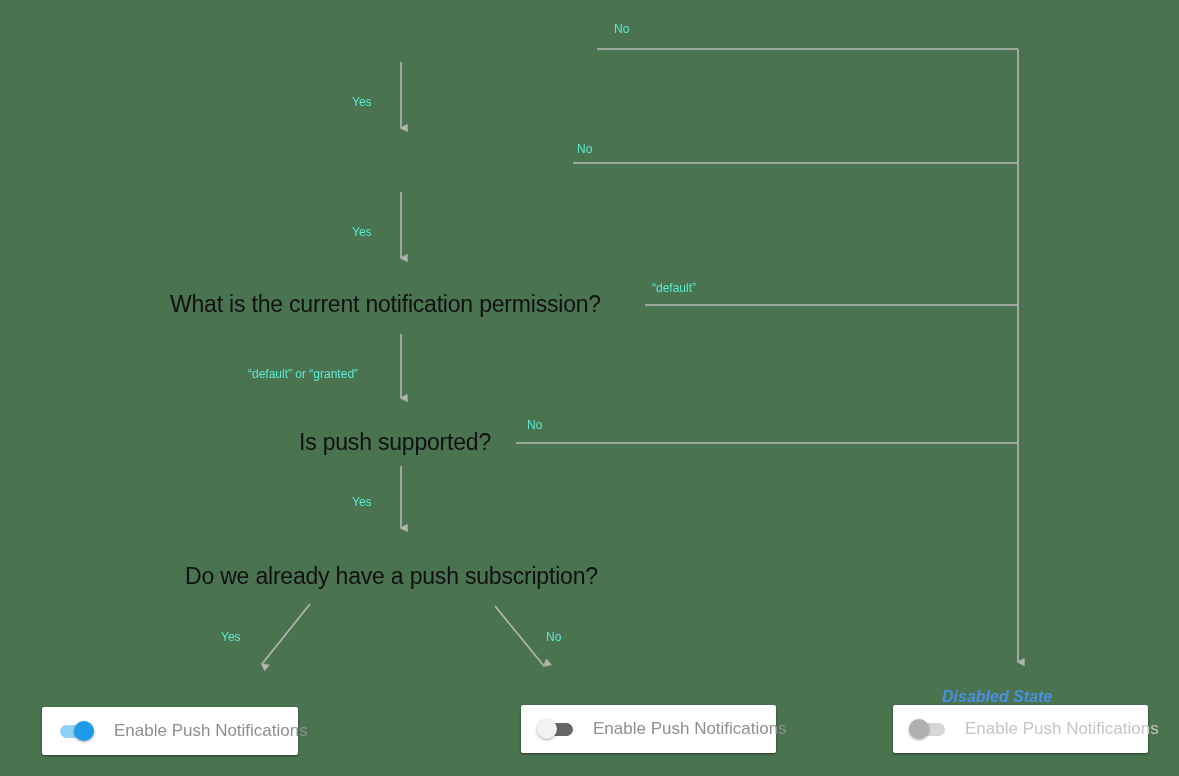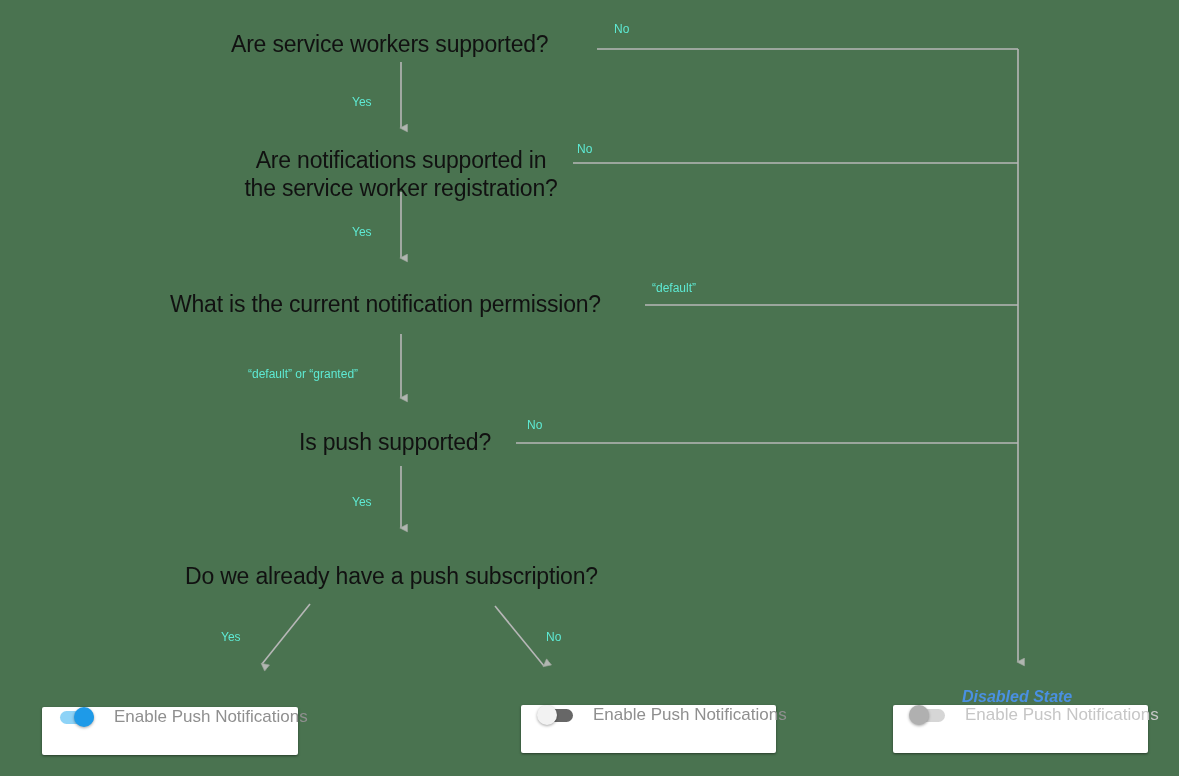--- a/index.html
+++ b/index.html
@@ -49,20 +49,21 @@
     font-style: italic;
     font-weight: 700;
     white-space: nowrap;
   }
   .card {
     position: absolute;
     background: #ffffff;
     border-radius: 2px;
     box-shadow: 0 1px 3px rgba(0,0,0,0.28), 0 1px 2px rgba(0,0,0,0.22);
     display: flex;
+    align-items: center;
     padding: 0 16px;
     box-sizing: border-box;
     height: 48px;
   }
   .toggle {
     position: relative;
     width: 38px;
     height: 20px;
     flex: 0 0 auto;
     margin-right: 18px;
@@ -121,24 +122,21 @@
 
     <path d="M401,62 L401,128" stroke="#b7b7b7" stroke-width="1.6" fill="none" marker-end="url(#arrow)"></path>
     <path d="M401,192 L401,258" stroke="#b7b7b7" stroke-width="1.6" fill="none" marker-end="url(#arrow)"></path>
     <path d="M401,334 L401,398" stroke="#b7b7b7" stroke-width="1.6" fill="none" marker-end="url(#arrow)"></path>
     <path d="M401,466 L401,528" stroke="#b7b7b7" stroke-width="1.6" fill="none" marker-end="url(#arrow)"></path>
 
     <path d="M310,604 L262,664" stroke="#b7b7b7" stroke-width="1.6" fill="none" marker-end="url(#arrow)"></path>
     <path d="M495,606 L544,666" stroke="#b7b7b7" stroke-width="1.6" fill="none" marker-end="url(#arrow)"></path>
   </svg>
 
-  <div class="question" style="left:231px; top:30px;">Are service workers supported?</div>
 
-  <div class="question" style="left:236px; top:146px; text-align:center; width:330px;">Are notifications supported in
-the service worker registration?</div>
 
   <div class="question" style="left:170px; top:290px;">What is the current notification permission?</div>
 
   <div class="question" style="left:185px; top:562px;">Do we already have a push subscription?</div>
 
   <div class="question" style="left:299px; top:428px;">Is push supported?</div>
 
   <div class="edge-label" style="left:614px; top:22px;">No</div>
 
   <div class="edge-label" style="left:352px; top:95px;">Yes</div>
@@ -170,21 +168,21 @@
 
 
   <div class="card" style="left:521px; top:705px; width:255px;">
     <div class="toggle off">
       <div class="track"></div>
       <div class="knob"></div>
     </div>
     <div class="card-label">Enable Push Notifications</div>
   </div>
 
-  <div class="state-label" style="left:962px; top:688px;">Disabled State</div>
+  <div class="state-label" style="left:942px; top:688px;">Disabled State</div>
 
   <div class="card is-disabled" style="left:893px; top:705px; width:255px;">
     <div class="toggle disabled">
       <div class="track"></div>
       <div class="knob"></div>
     </div>
     <div class="card-label">Enable Push Notifications</div>
   </div>
 
 </div>

